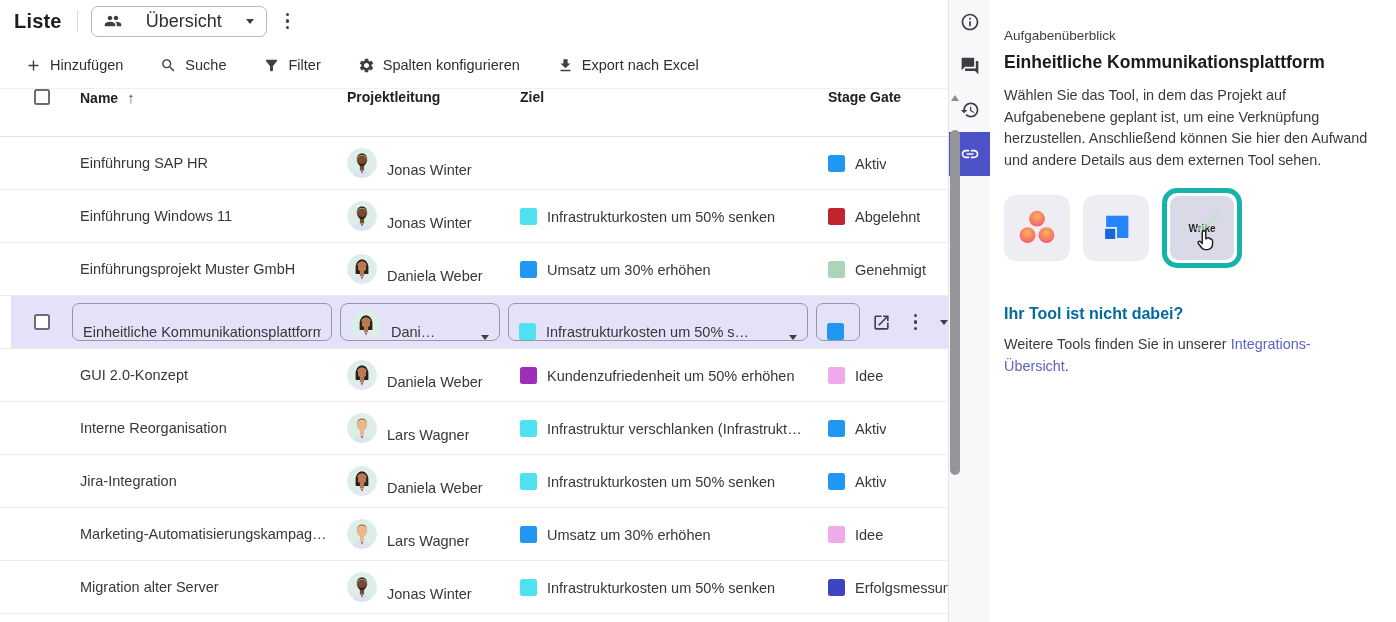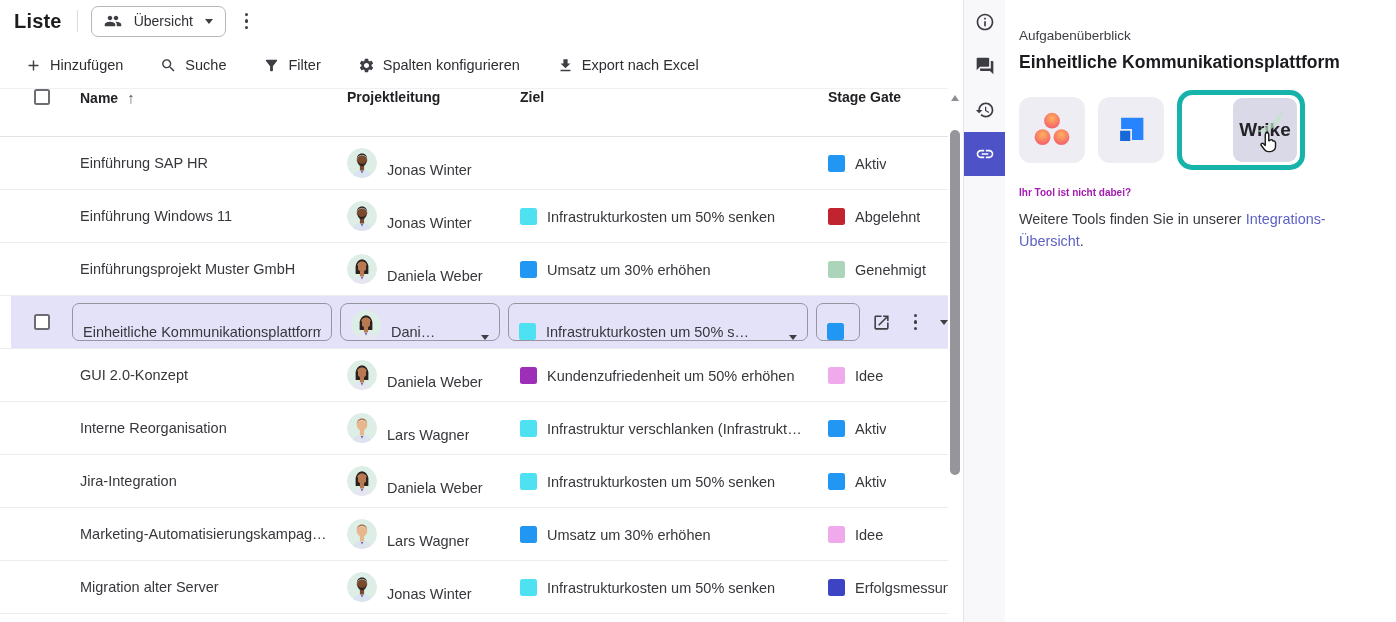--- a/index.html
+++ b/index.html
@@ -8,22 +8,22 @@
     width:1396px; height:622px; overflow:hidden; background:#fff;
     font-family:"Liberation Sans","DejaVu Sans",sans-serif; color:#212124;
   }
   .app { display:flex; width:1396px; height:622px; }
 
   
   .list-pane { width:963px; position:relative; background:#fff; }
   .list-header { height:42px; display:flex; align-items:center; padding-left:14px; }
   .page-title { font-size:20px; font-weight:700; color:#1d1d20; letter-spacing:.2px; }
   .vdiv { width:1px; height:22px; background:#dcdce0; margin:0 13px 0 15px; }
-  .view-btn { display:flex; align-items:center; gap:12px; height:31px; padding:0 12px;
-    border:1px solid #b7b7bd; border-radius:7px; background:#fff; font-size:14px;
+  .view-btn { display:flex; align-items:center; gap:24px; height:31px; padding:0 12px;
+    border:1px solid #b7b7bd; border-radius:7px; background:#fff; font-size:18px;
     color:#2e2e33; font-family:inherit; cursor:pointer; }
   .view-btn svg { width:18px; height:18px; fill:#3e3e45; }
   .tri-down { width:0; height:0; border-left:4.5px solid transparent; border-right:4.5px solid transparent;
     border-top:5.5px solid #3e3e45; }
   .kebab { display:inline-flex; flex-direction:column; gap:3px; margin-left:13px; padding:5px 6px; cursor:pointer; }
   .kebab i { width:3.5px; height:3.5px; border-radius:50%; background:#3e3e45; }
 
   .toolbar { height:46px; display:flex; align-items:center; padding-left:25px; gap:37px; }
   .tb-item { display:flex; align-items:center; gap:8px; font-size:14.5px; color:#2e2e33;
     background:none; border:none; padding:0; font-family:inherit; cursor:pointer; }
@@ -88,24 +88,24 @@
   .detail-title { font-size:17.5px; font-weight:700; color:#1b1b1f; margin-top:9px; }
   .section-title { font-size:15px; font-weight:700; color:#1f1f24; margin-top:234px; }
   .section-body { font-size:14.4px; line-height:21.5px; color:#39393f; margin-top:12px; width:380px; }
   .tools { display:flex; align-items:center; gap:13px; margin-top:16px; height:82px; }
   .tool-btn { width:66px; height:66px; border-radius:12px; background:#ededf3;
     display:flex; align-items:center; justify-content:center; border:none; cursor:pointer; }
   .tool-btn svg { width:42px; height:42px; }
   .wrike-wrap { border:5px solid #16b3aa; border-radius:15px; padding:3px; background:#fff; }
   .wrike-btn { width:64px; height:64px; border-radius:9px; background:#d9d9e8; border:none;
     display:flex; align-items:center; justify-content:center; position:relative;
-    font-weight:700; font-size:19px; color:#232327; font-family:inherit; cursor:pointer;margin-left:48px; }
+    font-weight:700; font-size:10px; color:#232327; font-family:inherit; cursor:pointer; }
   .swoosh { position:absolute; right:8px; top:9px; }
   .cursor-icon { position:absolute; left:24px; top:33px; }
-  .footer-title { font-weight:700; font-size:10px; color:#a21caf; margin-top:16px; }
+  .footer-title { font-weight:700; font-size:16px; color:#0369a1; margin-top:36px; }
   .footer-text { font-size:14.4px; line-height:21.5px; color:#39393f; margin-top:11px; width:352px; }
   .link { color:#5e61c4; text-decoration:none; cursor:pointer; }
 </style>
 </head>
 <body>
 
 <div class="app">
 
   <div class="list-pane">
     <div class="list-header">
@@ -661,20 +661,21 @@
       <svg viewBox="0 0 24 24">
           <path d="M3.9 12c0-1.71 1.39-3.1 3.1-3.1h4V7H7c-2.76 0-5 2.24-5 5s2.24 5 5 5h4v-1.9H7c-1.71 0-3.1-1.39-3.1-3.1zM8 13h8v-2H8v2zm9-6h-4v1.9h4c1.71 0 3.1 1.39 3.1 3.1s-1.39 3.1-3.1 3.1h-4V17h4c2.76 0 5-2.24 5-5s-2.24-5-5-5z"></path>
         </svg>
     </button>
   </div>
 
   <div class="detail-pane">
     <div class="eyebrow">Aufgabenüberblick</div>
     <div class="detail-title">Einheitliche Kommunikationsplattform</div>
 
+    <div class="section-body">Wählen Sie das Tool, in dem das Projekt auf Aufgabenebene geplant ist, um eine Verknüpfung herzustellen. Anschließend können Sie hier den Aufwand und andere Details aus dem externen Tool sehen.</div>
 
     <div class="tools">
       <button class="tool-btn">
         <svg viewBox="0 0 24 24">
           <defs>
               <radialGradient id="ag" cx="50%" cy="35%" r="75%">
             <stop offset="0%" stop-color="#ffb35c"></stop>
                 <stop offset="100%" stop-color="#f2506e"></stop>
           </radialGradient>
             </defs>

